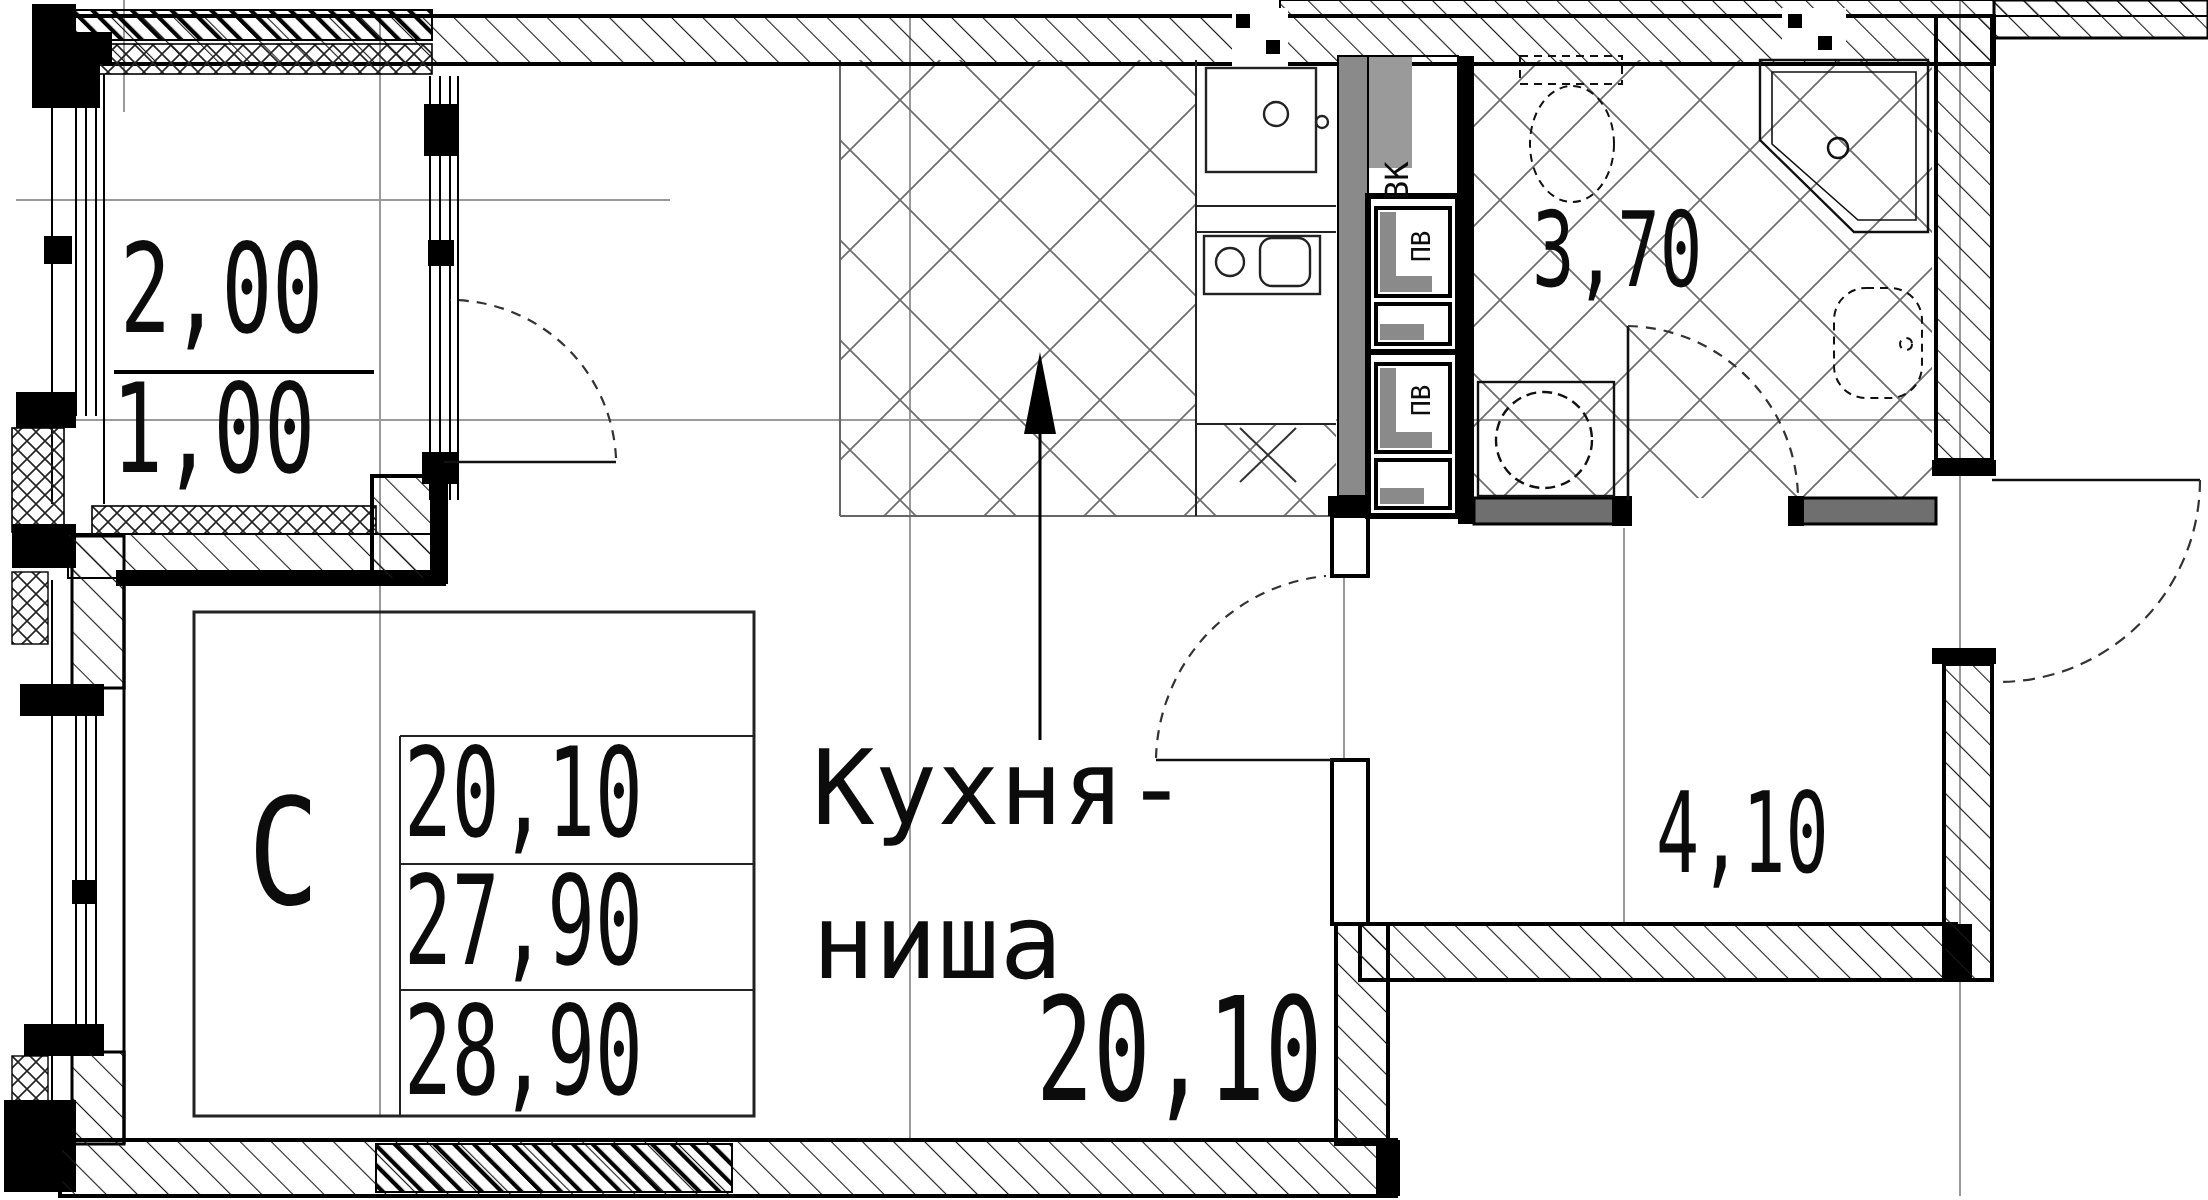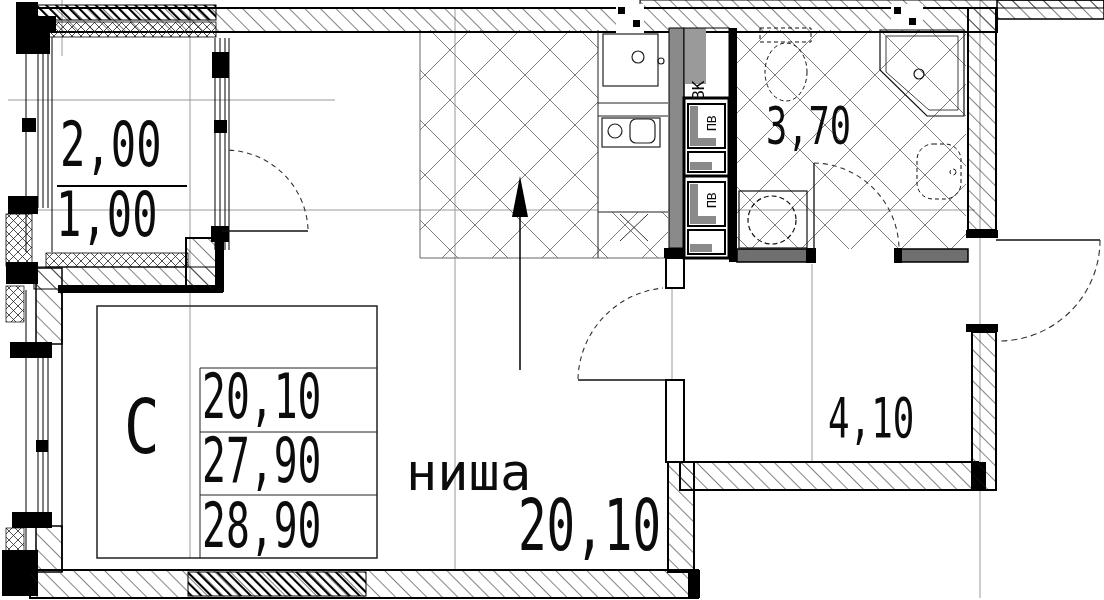--- a/index.html
+++ b/index.html
@@ -247,20 +247,21 @@
 <line x1="57" y1="186" x2="187" y2="186" stroke="#000" stroke-width="2"></line>
 </svg>
 
 <div class="lbl" style="left:60px;top:114px;font-size:62px;transform:scaleX(.68)">2,00</div>
 <div class="lbl" style="left:56px;top:184px;font-size:62px;transform:scaleX(.68)">1,00</div>
 
 <div class="lbl" style="left:766px;top:100px;font-size:52px;transform:scaleX(.68)">3,70</div>
 
 <div class="lbl" style="left:828px;top:390px;font-size:56px;transform:scaleX(.64)">4,10</div>
 
+<div class="lbl" style="left:406px;top:369px;font-size:52px;transform:scaleX(1)">Кухня-</div>
 <div class="lbl" style="left:406px;top:446px;font-size:52px;transform:scaleX(1)">ниша</div>
 <div class="lbl" style="left:518px;top:489px;font-size:72px;transform:scaleX(.66)">20,10</div>
 
 <div class="lbl" style="left:124px;top:390px;font-size:74px;transform:scaleX(.8)">С</div>
 <div class="lbl" style="left:202px;top:366px;font-size:62px;transform:scaleX(.64)">20,10</div>
 <div class="lbl" style="left:202px;top:430px;font-size:62px;transform:scaleX(.64)">27,90</div>
 <div class="lbl" style="left:202px;top:495px;font-size:62px;transform:scaleX(.64)">28,90</div>
 
 <div class="lbl" style="left:691px;top:100px;font-size:16px;transform:rotate(-90deg)">ВК</div>
 <div class="lbl" style="left:705px;top:131px;font-size:13px;transform:rotate(-90deg)">ПВ</div>

